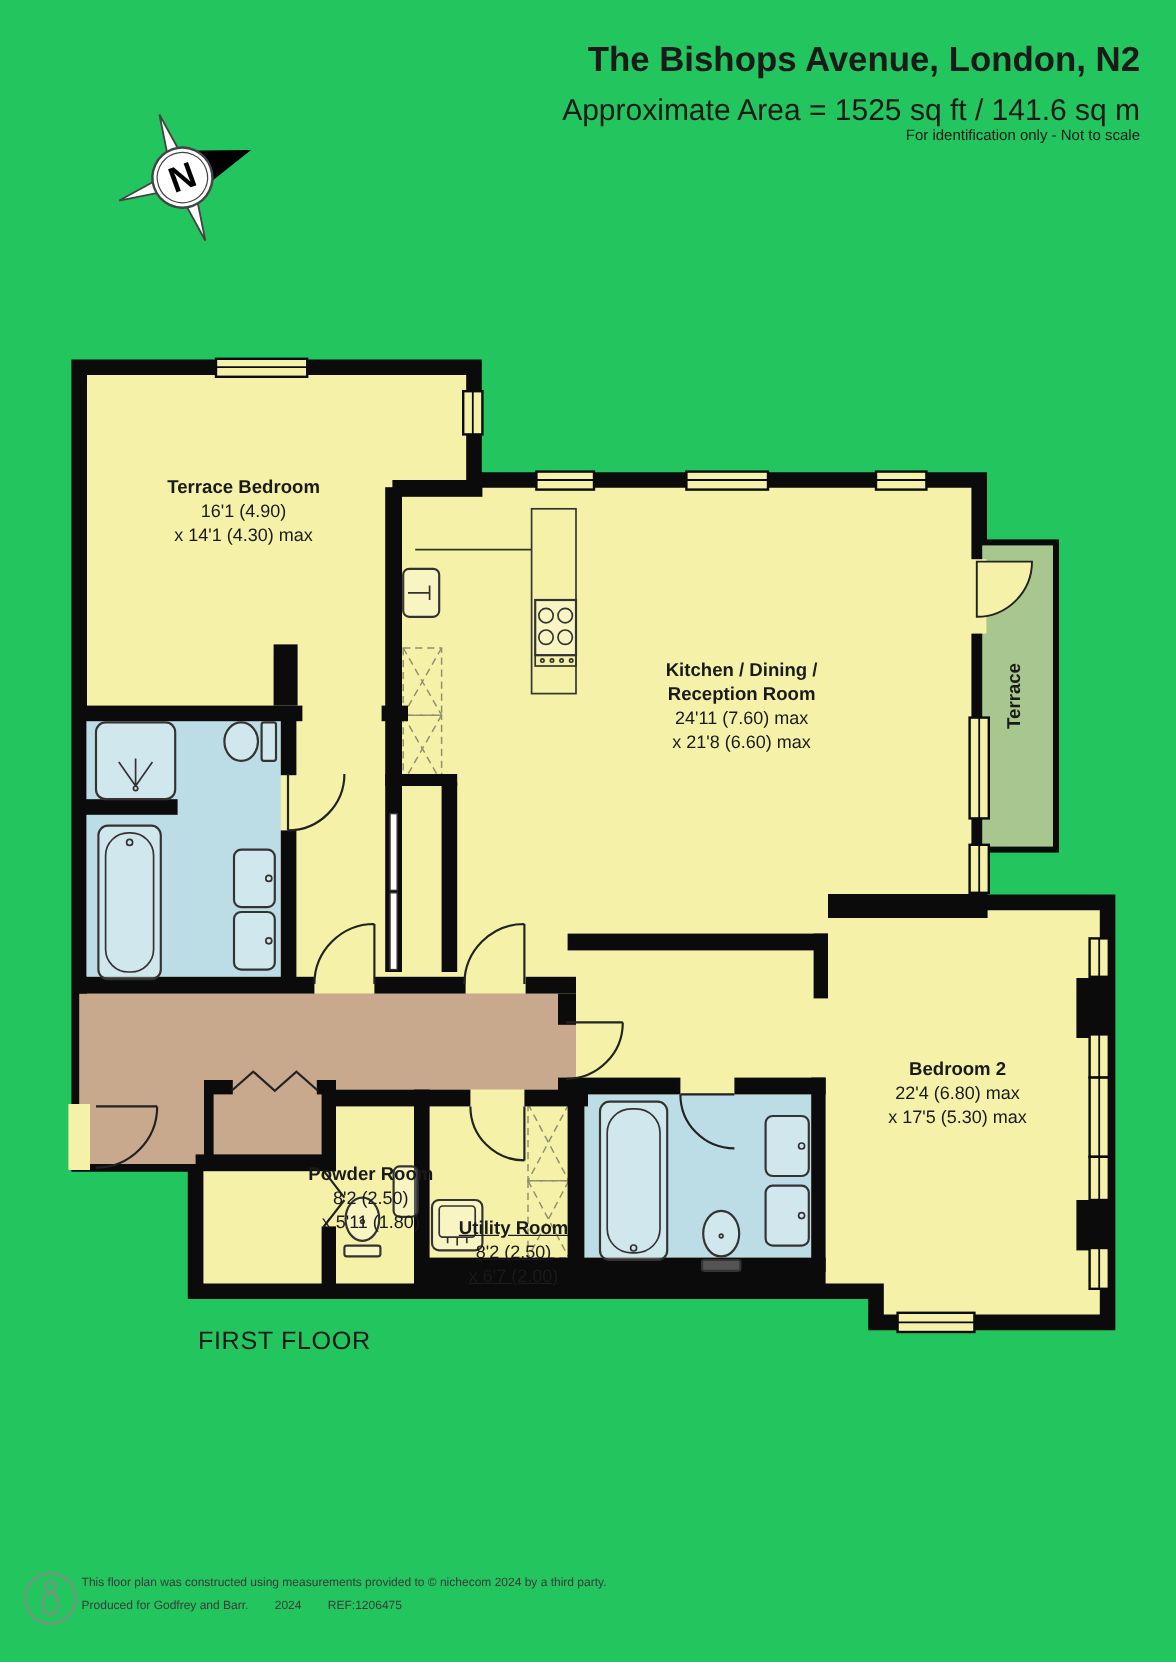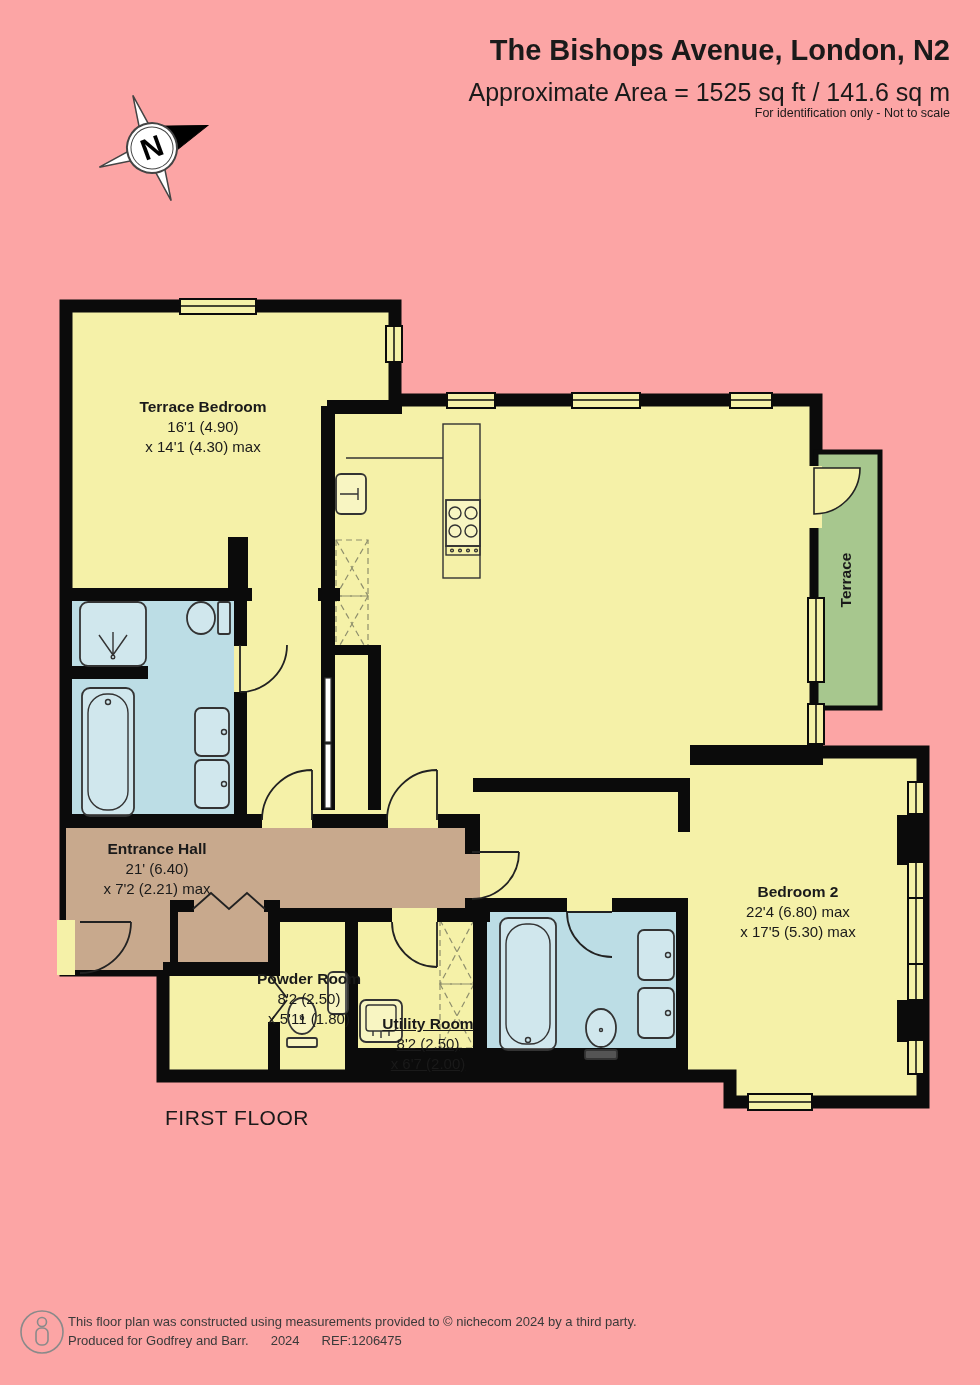--- a/index.html
+++ b/index.html
@@ -1,20 +1,20 @@
 <!DOCTYPE html>
 <html style="--room_fill: #F5F1A8; --hall_fill: #C8A98D; --bath_fill: #BCDDE5; --terrace_fill: #A7C78E; --wall: #0B0B0B;"><head>
 <meta charset="utf-8">
 <style>
   :root{
     --room_fill:#F5F1A8; --hall_fill:#C8A98D; --bath_fill:#BCDDE5;
     --terrace_fill:#A7C78E; --wall:#0B0B0B; --ink:#1A1A1A;
   }
   html,body{margin:0;padding:0;background:#fff;}
-  #page{position:relative;width:980px;height:1385px;background:#fca5a5;overflow:hidden;
+  #page{position:relative;width:980px;height:1385px;background:#22c55e;overflow:hidden;
         font-family:"Liberation Sans","DejaVu Sans",sans-serif;color:var(--ink);}
   svg{position:absolute;left:0;top:0;}
   .fp{fill:var(--room_fill);stroke:var(--wall);stroke-width:13;stroke-linejoin:miter;}
   .wall{fill:var(--wall);}
   .tan{fill:var(--hall_fill);}
   .blue{fill:var(--bath_fill);}
   .green{fill:var(--terrace_fill);stroke:var(--wall);stroke-width:5;}
   .win{fill:var(--room_fill);stroke:var(--wall);stroke-width:2;}
   .winline{stroke:var(--wall);stroke-width:1.5;fill:none;}
   .gap{fill:var(--room_fill);}
@@ -25,21 +25,21 @@
   .dash{fill:none;stroke:#8f8f6d;stroke-width:1.2;stroke-dasharray:6 4;}
   .pocket{fill:#fff;stroke:#333;stroke-width:1.2;}
   .hdr-title{position:absolute;right:30px;top:34px;font-size:29px;font-weight:bold;}
   .hdr-sub{position:absolute;right:30px;top:78px;font-size:25px;}
   .hdr-note{position:absolute;right:30px;top:106px;font-size:12.5px;text-align:center;}
   .room-label{position:absolute;transform:translate(-50%,0);text-align:center;
               font-size:15px;line-height:20px;white-space:nowrap;}
   .room-label .rn{font-weight:bold;font-size:15.5px;}
   .terrace-label{transform:translate(-50%,-50%) rotate(-90deg);font-weight:bold;font-size:15.5px;}
   .floor-label{position:absolute;left:165px;top:1106px;font-size:21px;font-weight:normal;letter-spacing:.5px;}
-  .footer-line{position:absolute;left:68px;font-size:13px;color:#3a3a3a;}
+  .footer-line{position:absolute;left:68px;font-size:10px;color:#3a3a3a;}
   .f1{top:1314px;}
   .f2{top:1333px;}
   .f2 span{margin-right:22px;}
 </style>
 </head>
 <body>
 
 <div id="page">
 
   <div class="hdr-title">The Bishops Avenue, London, N2</div>
@@ -238,30 +238,31 @@
       <rect x="36" y="1328" width="12" height="17" rx="5" fill="none" stroke="#8a8a8a" stroke-width="1.6"></rect>
     </g>
   </svg>
 
   <div class="room-label" style="left:203px;top:397px;">
     <div class="rn">Terrace Bedroom</div>
     <div>16'1 (4.90)</div>
     <div>x 14'1 (4.30) max</div>
   </div>
 
+  <div class="room-label" style="left:618px;top:549px;">
+    <div class="rn">Kitchen / Dining /</div>
+    <div class="rn">Reception Room</div>
+    <div>24'11 (7.60) max</div>
+    <div>x 21'8 (6.60) max</div>
+  </div>
 
   <div class="room-label terrace-label" style="left:846px;top:580px;">
     <div>Terrace</div>
   </div>
 
-  <div class="room-label" style="left:157px;top:839px;">
-    <div class="rn">Entrance Hall</div>
-    <div>21' (6.40)</div>
-    <div>x 7'2 (2.21) max</div>
-  </div>
 
   <div class="room-label" style="left:309px;top:969px;">
     <div class="rn">Powder Room</div>
     <div>8'2 (2.50)</div>
     <div>x 5'11 (1.80)</div>
   </div>
 
   <div class="room-label" style="left:428px;top:1014px;text-decoration:underline;">
     <div class="rn">Utility Room</div>
     <div>8'2 (2.50)</div>

